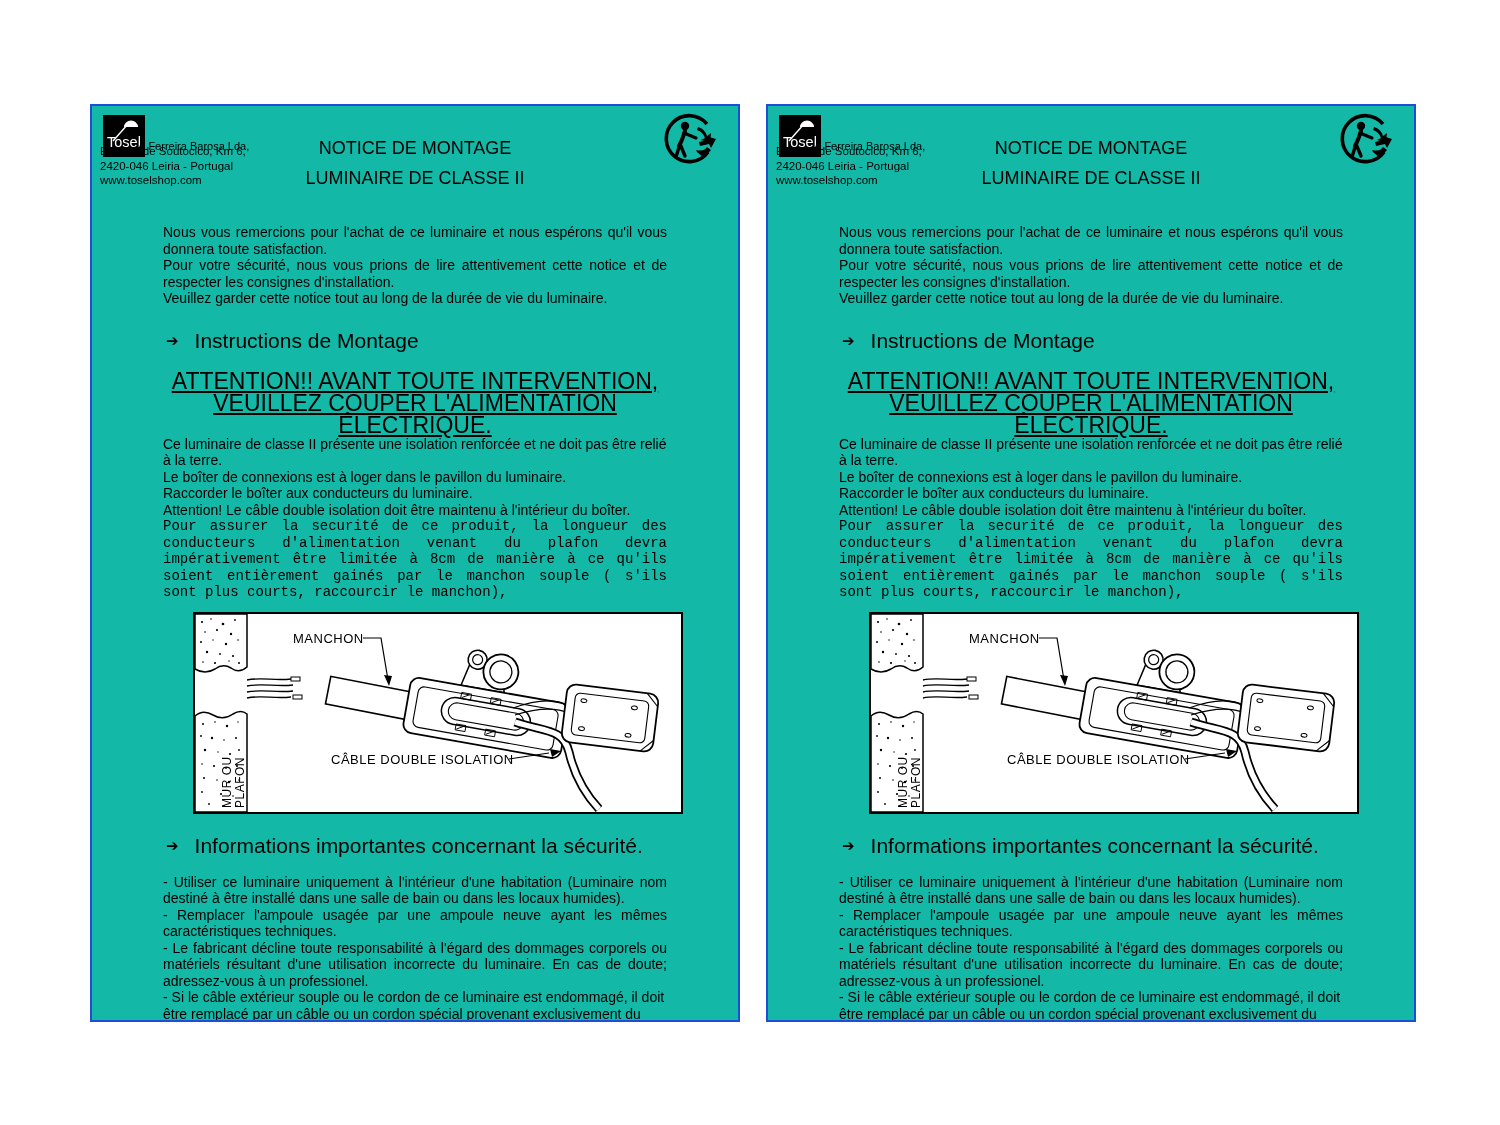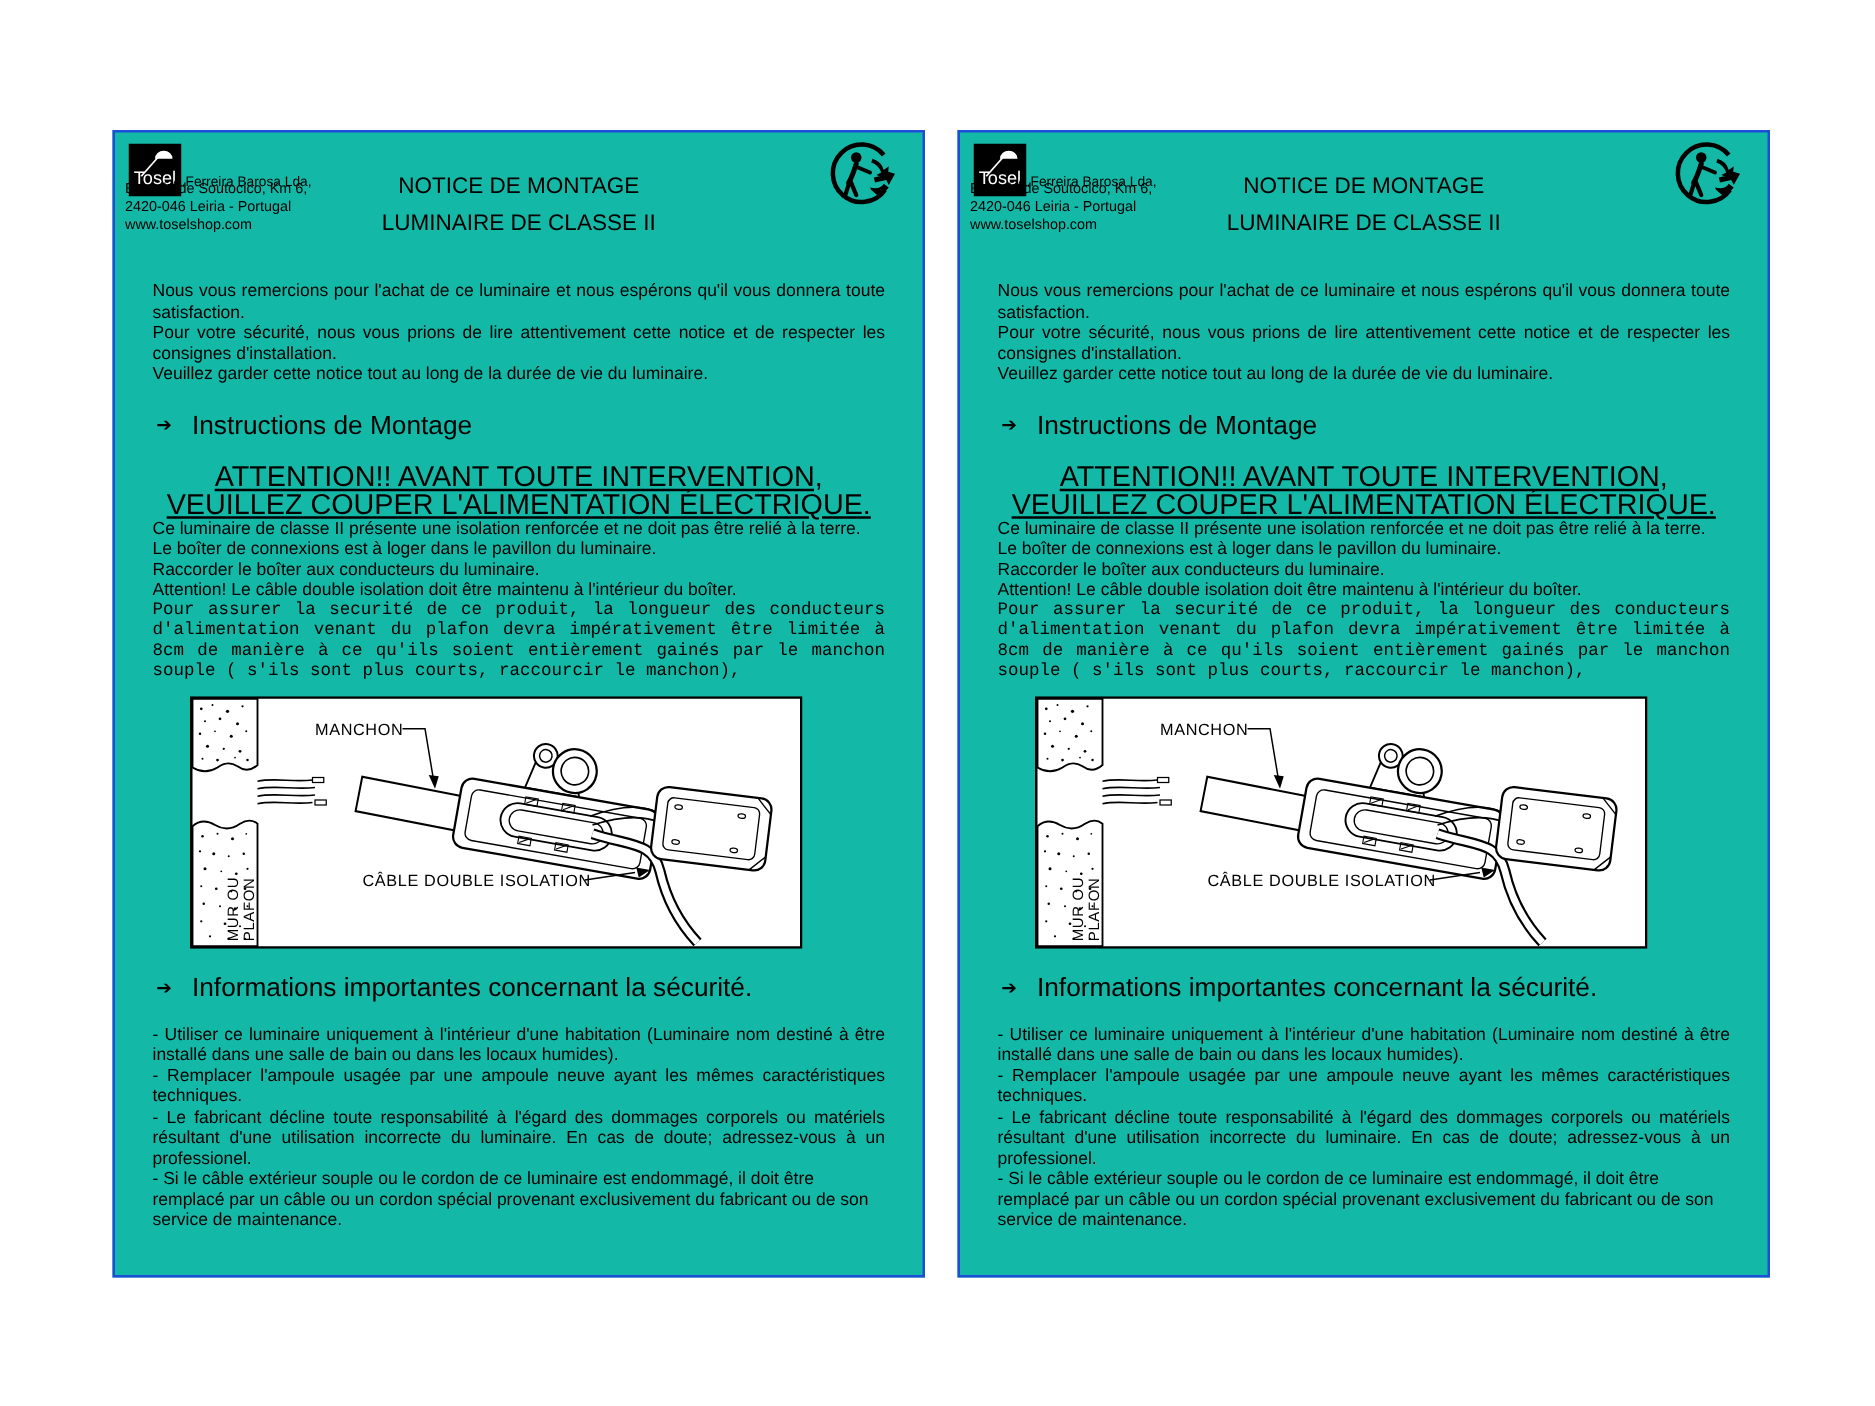--- a/index.html
+++ b/index.html
@@ -15,21 +15,21 @@
   .sheet.right{left:766px;}
   
   .hdr{position:relative;height:104px;}
   .logo-square{position:absolute;left:11px;top:9px;width:42px;height:42px;background:#000;}
   .company{position:absolute;left:46px;top:34px;font-size:11px;white-space:nowrap;}
   .addr{position:absolute;left:8px;top:38px;font-size:11.5px;line-height:14.5px;}
   .title{position:absolute;left:110px;right:110px;top:27px;text-align:center;
          font-size:18px;line-height:30px;white-space:nowrap;}
   .triman{position:absolute;right:19px;top:5px;width:56px;height:56px;}
   
-  .content{padding:0 30px;font-size:14px;line-height:16.5px;}
+  .content{padding:0 71px;font-size:14px;line-height:16.5px;}
   .content p{margin:0;}
   .jus{text-align:justify;}
   .intro{margin-top:14px;}
   .sec-h{display:flex;align-items:baseline;font-size:21px;line-height:26px;margin:0;}
   .sec-h .arr{font-size:15px;margin:0 16px 0 3px;position:relative;top:-2px;}
   .h-montage{margin-top:21px;}
   .h-securite{margin-top:19px;}
   .warning{margin-top:14px;text-align:center;font-size:23px;line-height:22px;}
   .warning span{text-decoration:underline;}
   .body3{}

